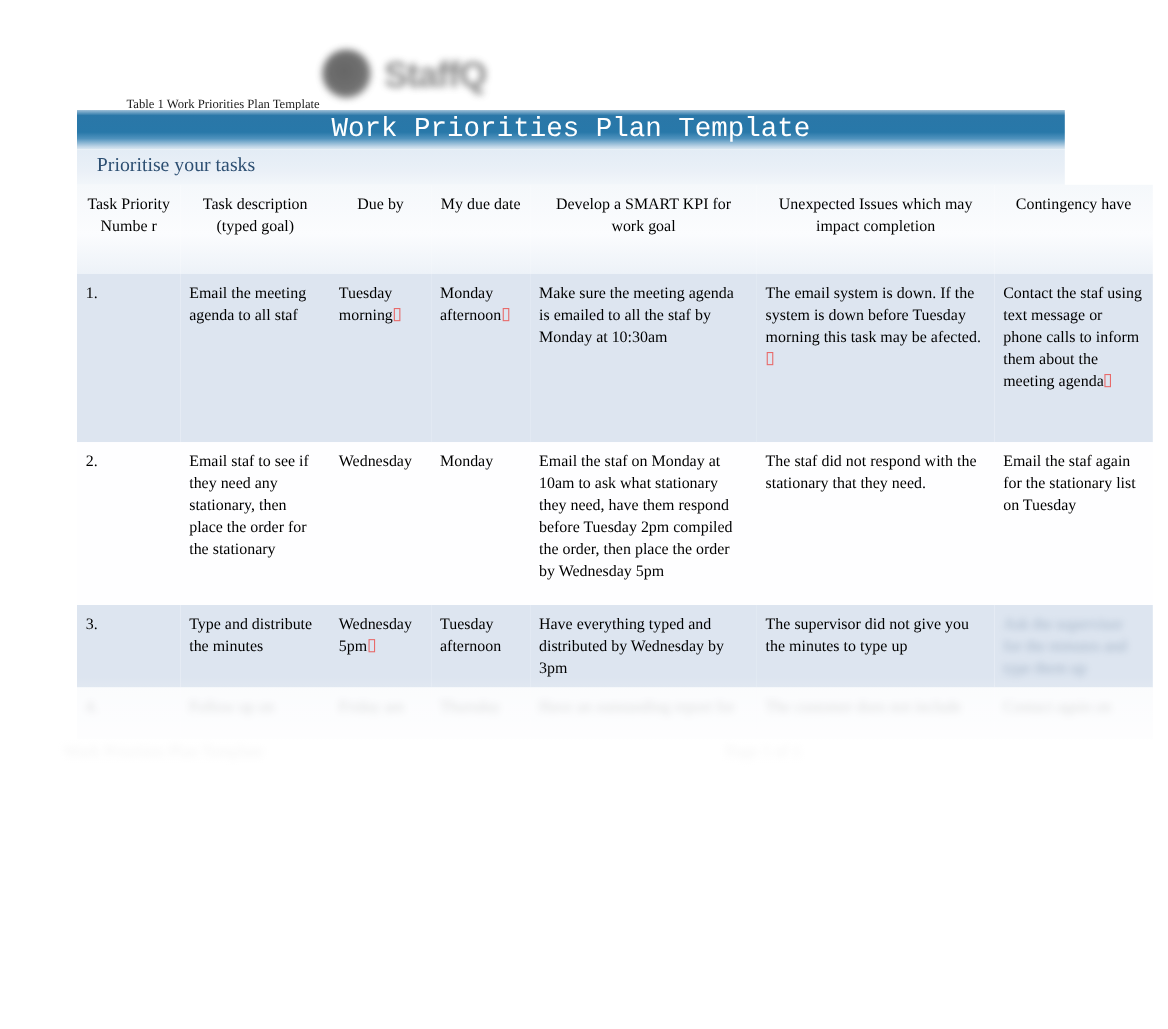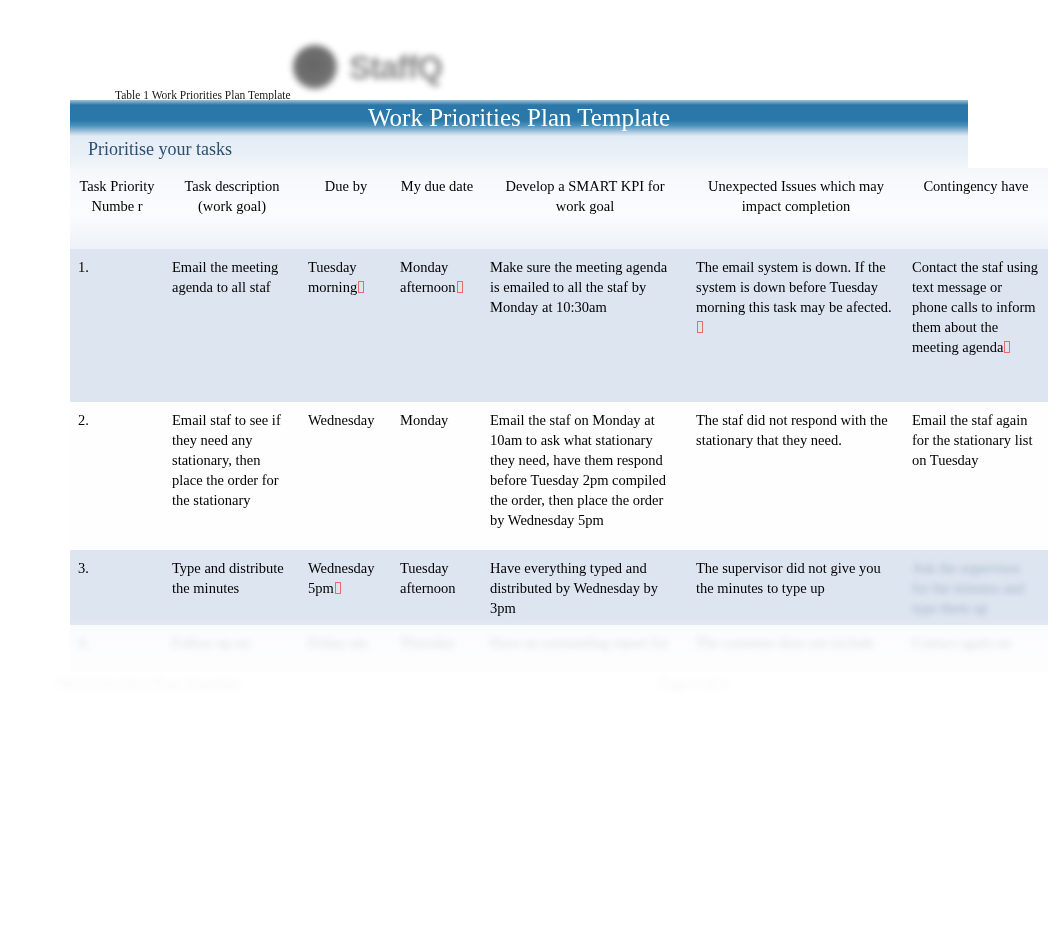--- a/index.html
+++ b/index.html
@@ -75,21 +75,21 @@
         #dfeaf3 100%);
     position: relative;
   }
   .title-bar .title-text {
     position: absolute;
     left: 0; right: 0;
     top: 3px;
     text-align: center;
     color: #ffffff;
     font-size: 25px;
-    font-family: Liberation Serif, serif;
+    font-family: Liberation Mono, monospace;
     line-height: 30px;
     border-radius: 12px;
   }
 
   
   .subtitle-band {
     height: 32px;
     background: linear-gradient(to bottom, #e3ecf5 0%, #eaf0f7 60%, #f2f6fa 100%);
     position: relative;
     padding-left: 24px;
@@ -231,21 +231,21 @@
     <div class="subtitle-text">Prioritise your tasks</div>
   </div>
 
   <table class="wp">
     <thead>
       <tr>
         <th class="c0">
           <span class="hdr-inner">Task Priority Numbe r</span>
         </th>
         <th class="c1">
-          <span class="hdr-inner">Task description (work goal)</span>
+          <span class="hdr-inner">Task description (typed goal)</span>
         </th>
         <th class="c2">
           <span class="hdr-inner">Due by</span>
         </th>
         <th class="c3">
           <span class="hdr-inner">My due date</span>
         </th>
         <th class="c4">
           <span class="hdr-inner">Develop a SMART KPI for work goal</span>
         </th>

